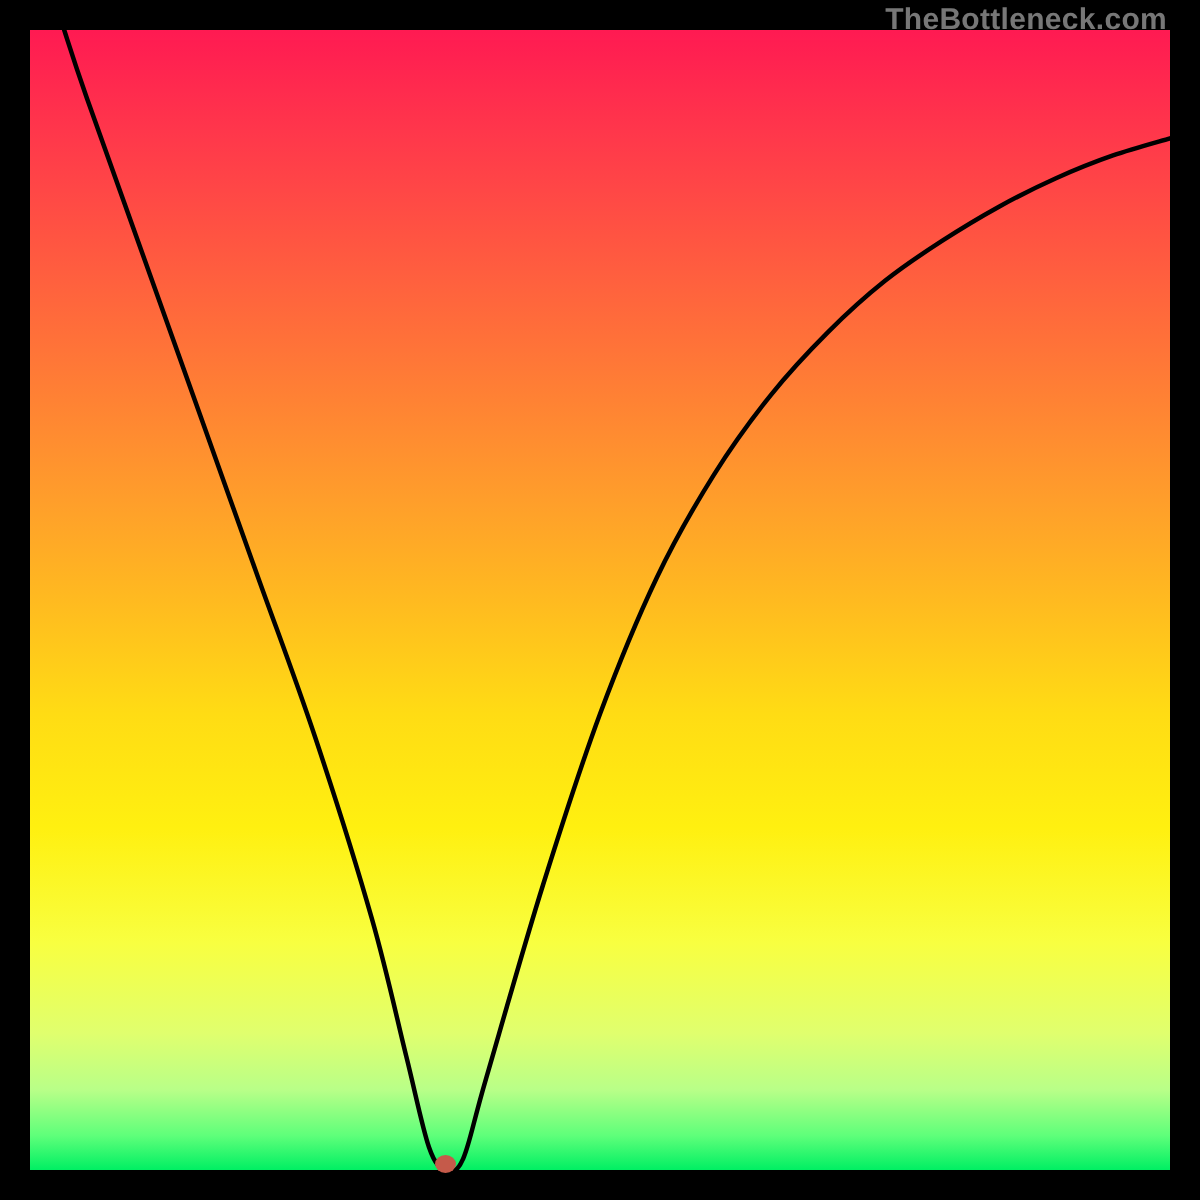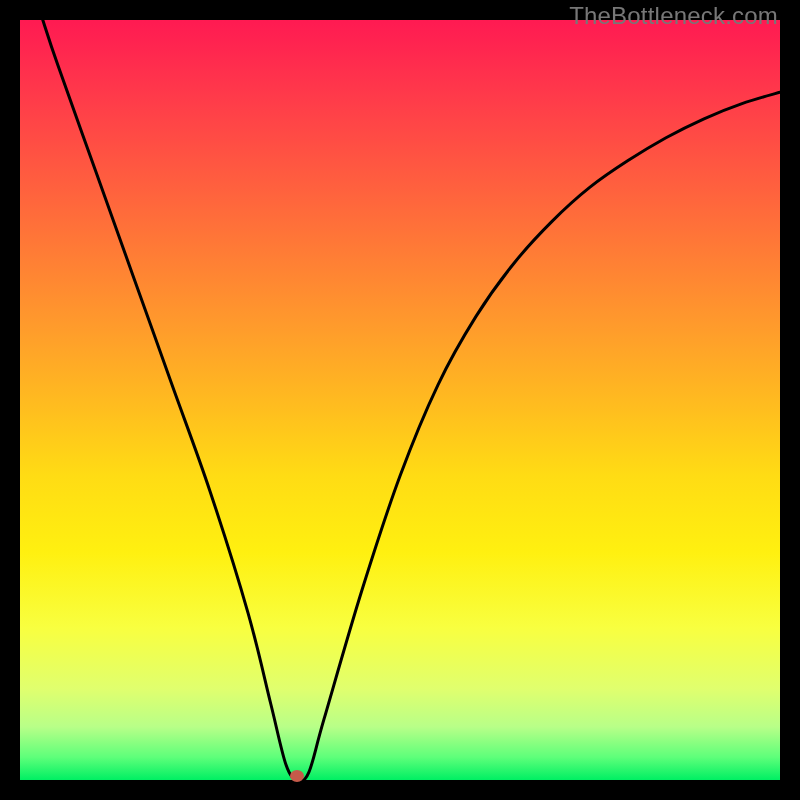--- a/index.html
+++ b/index.html
@@ -38,22 +38,22 @@
       #b8ff88 93%,
       #5eff7a 97%,
       #00ef63 100%
     );
   }
   .watermark {
     position: absolute;
     top: 2px;
     right: 22px;
     color: #777;
-    font-size: 24px;
-    font-weight: 400;
+    font-size: 20px;
+    font-weight: 700;
     letter-spacing: 0.2px;
     text-align: center;
   }
   svg.curve {
     position: absolute;
     left: 20px;
     top: 20px;
     width: 760px;
     height: 760px;
   }

